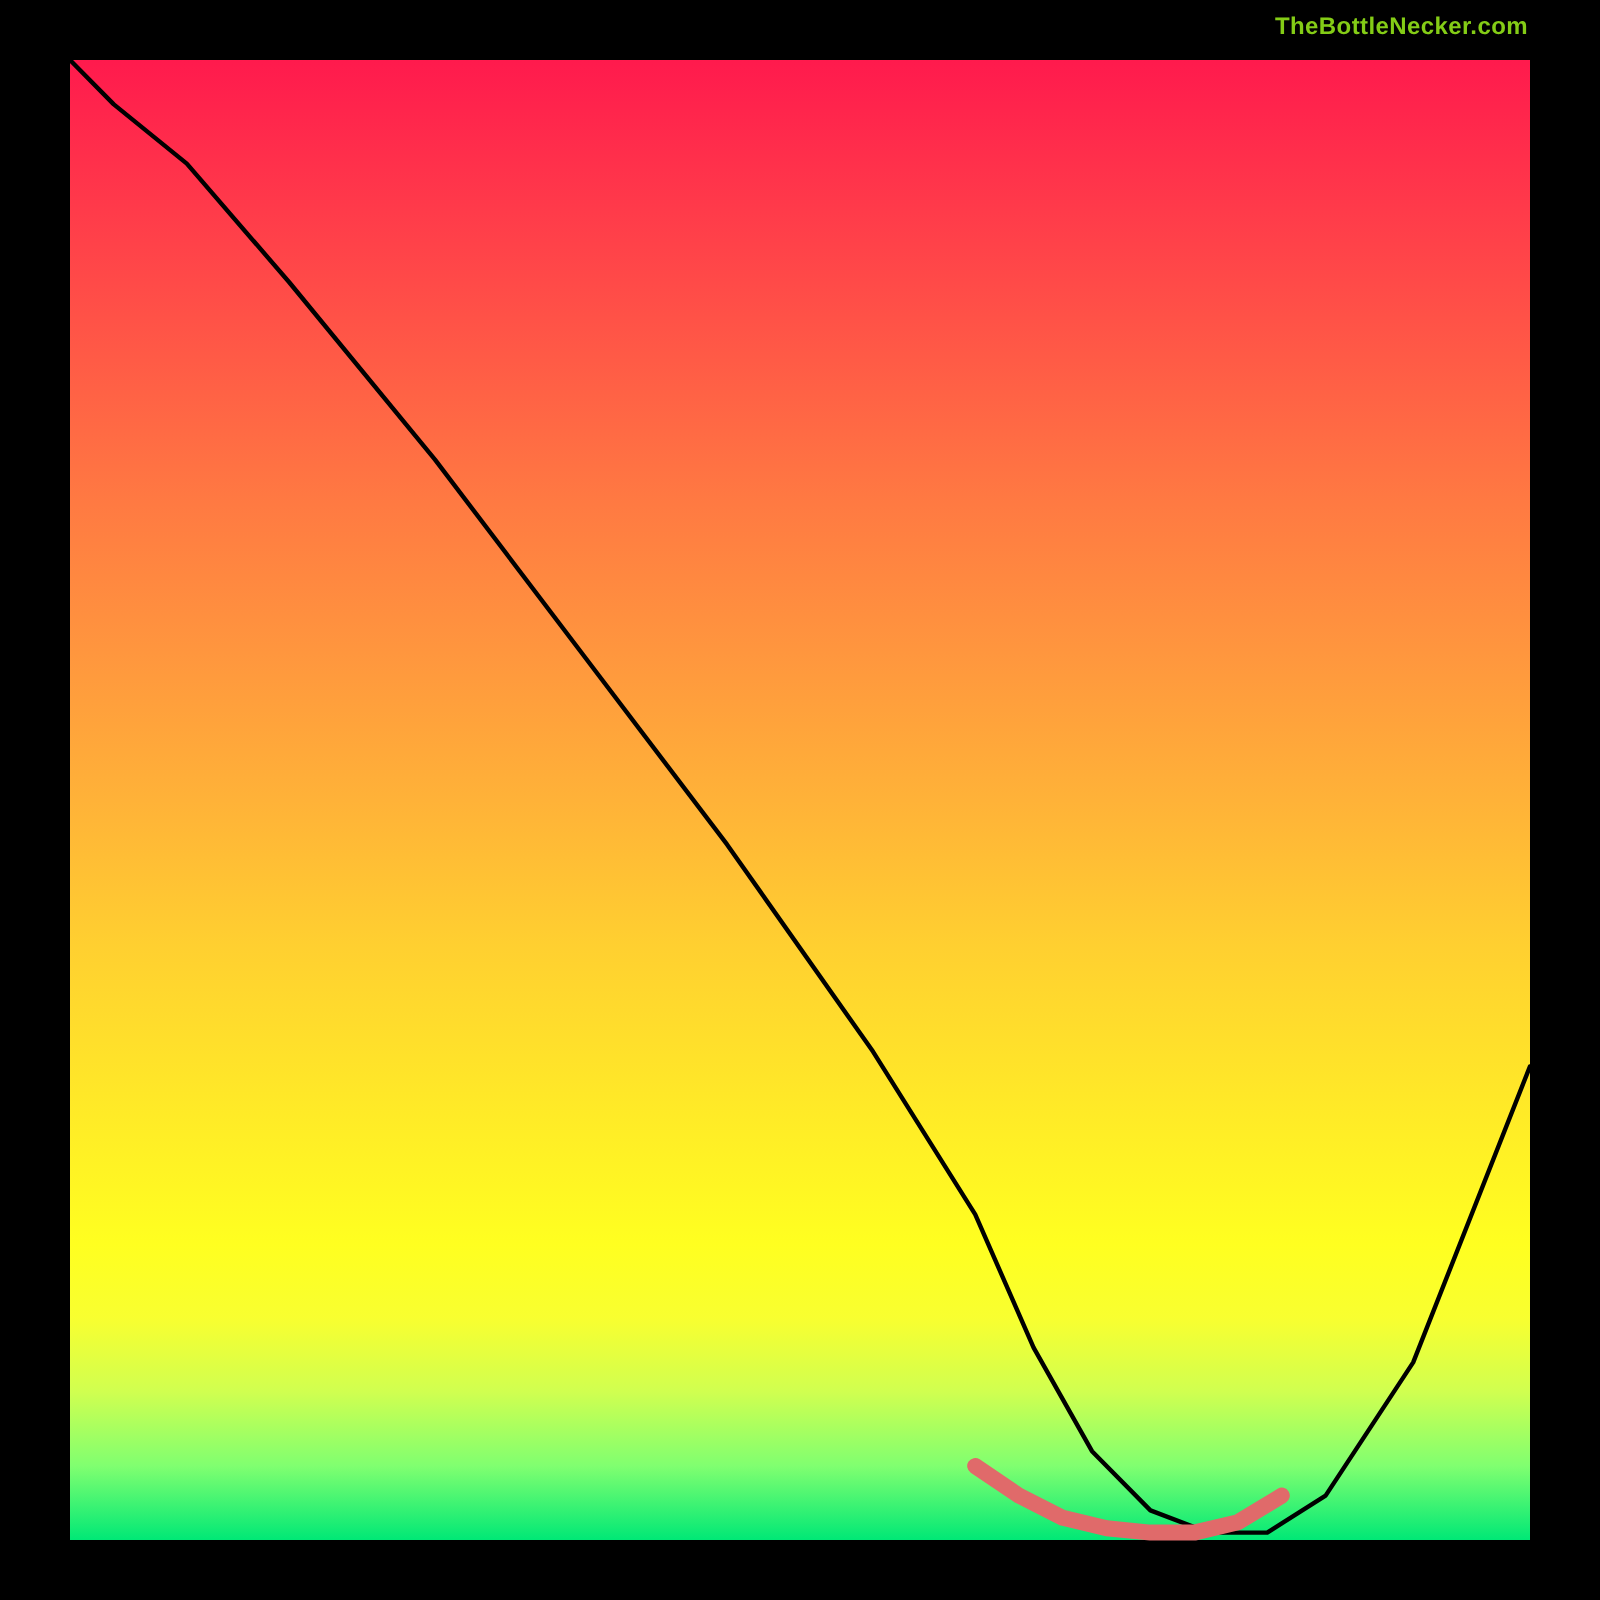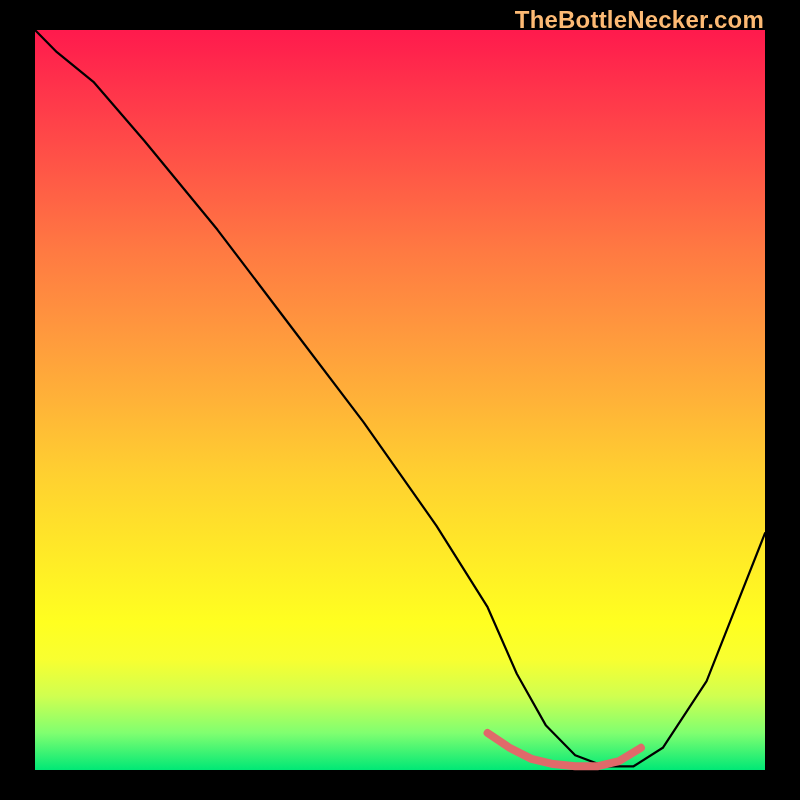--- a/index.html
+++ b/index.html
@@ -38,22 +38,22 @@
       #f8ff30 85%,
       #d0ff50 90%,
       #80ff70 95%,
       #00e876 100%
     );
   }
   .watermark {
     position: absolute;
     top: 6px;
     right: 36px;
-    color: #fdba74;
-    font-size: 24px;
+    color: #84cc16;
+    font-size: 12px;
     font-weight: 600;
     letter-spacing: 0.2px;
     text-align: right;
   }
   svg.overlay {
     position: absolute;
     left: 35px;
     top: 30px;
     width: 730px;
     height: 740px;

